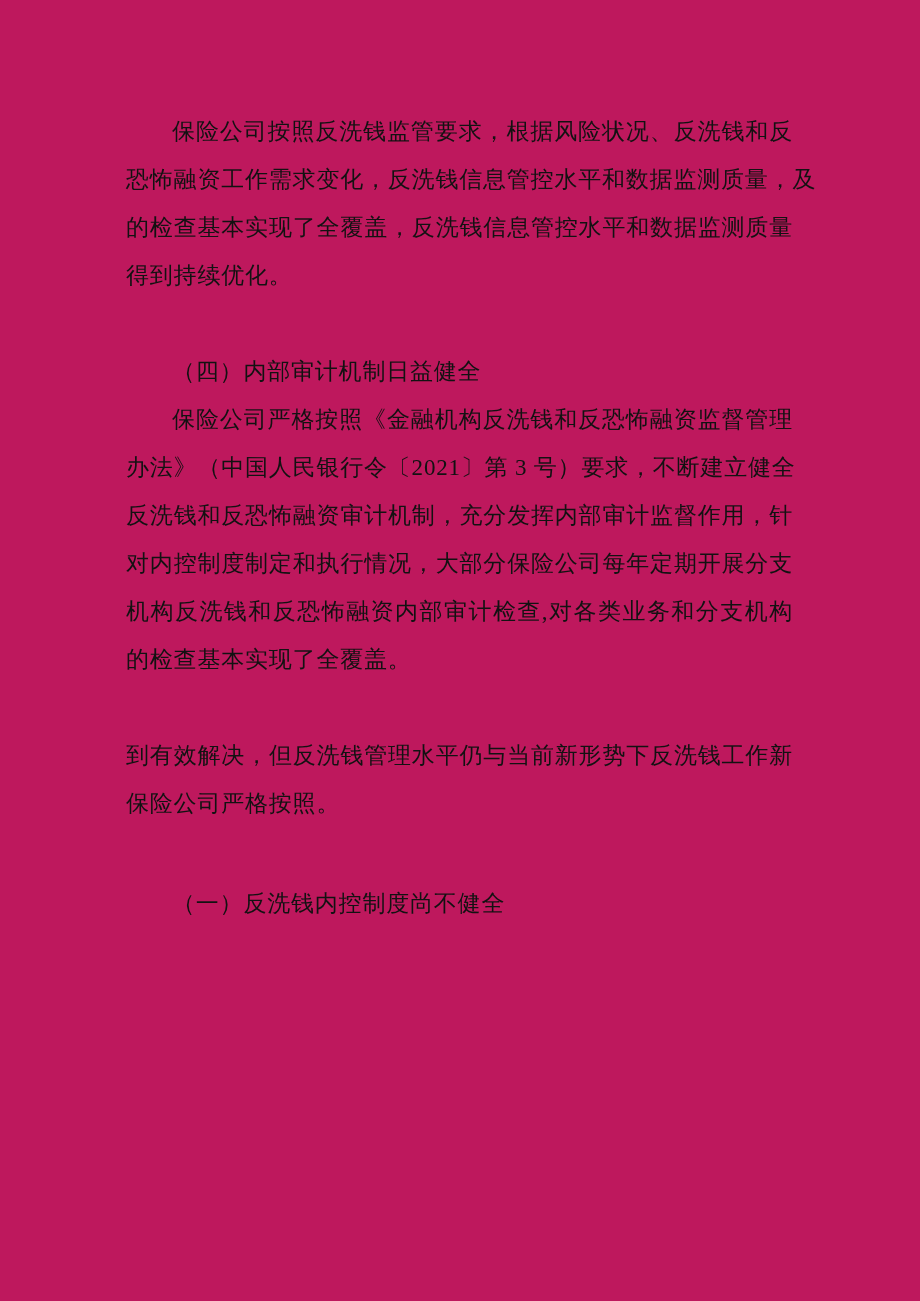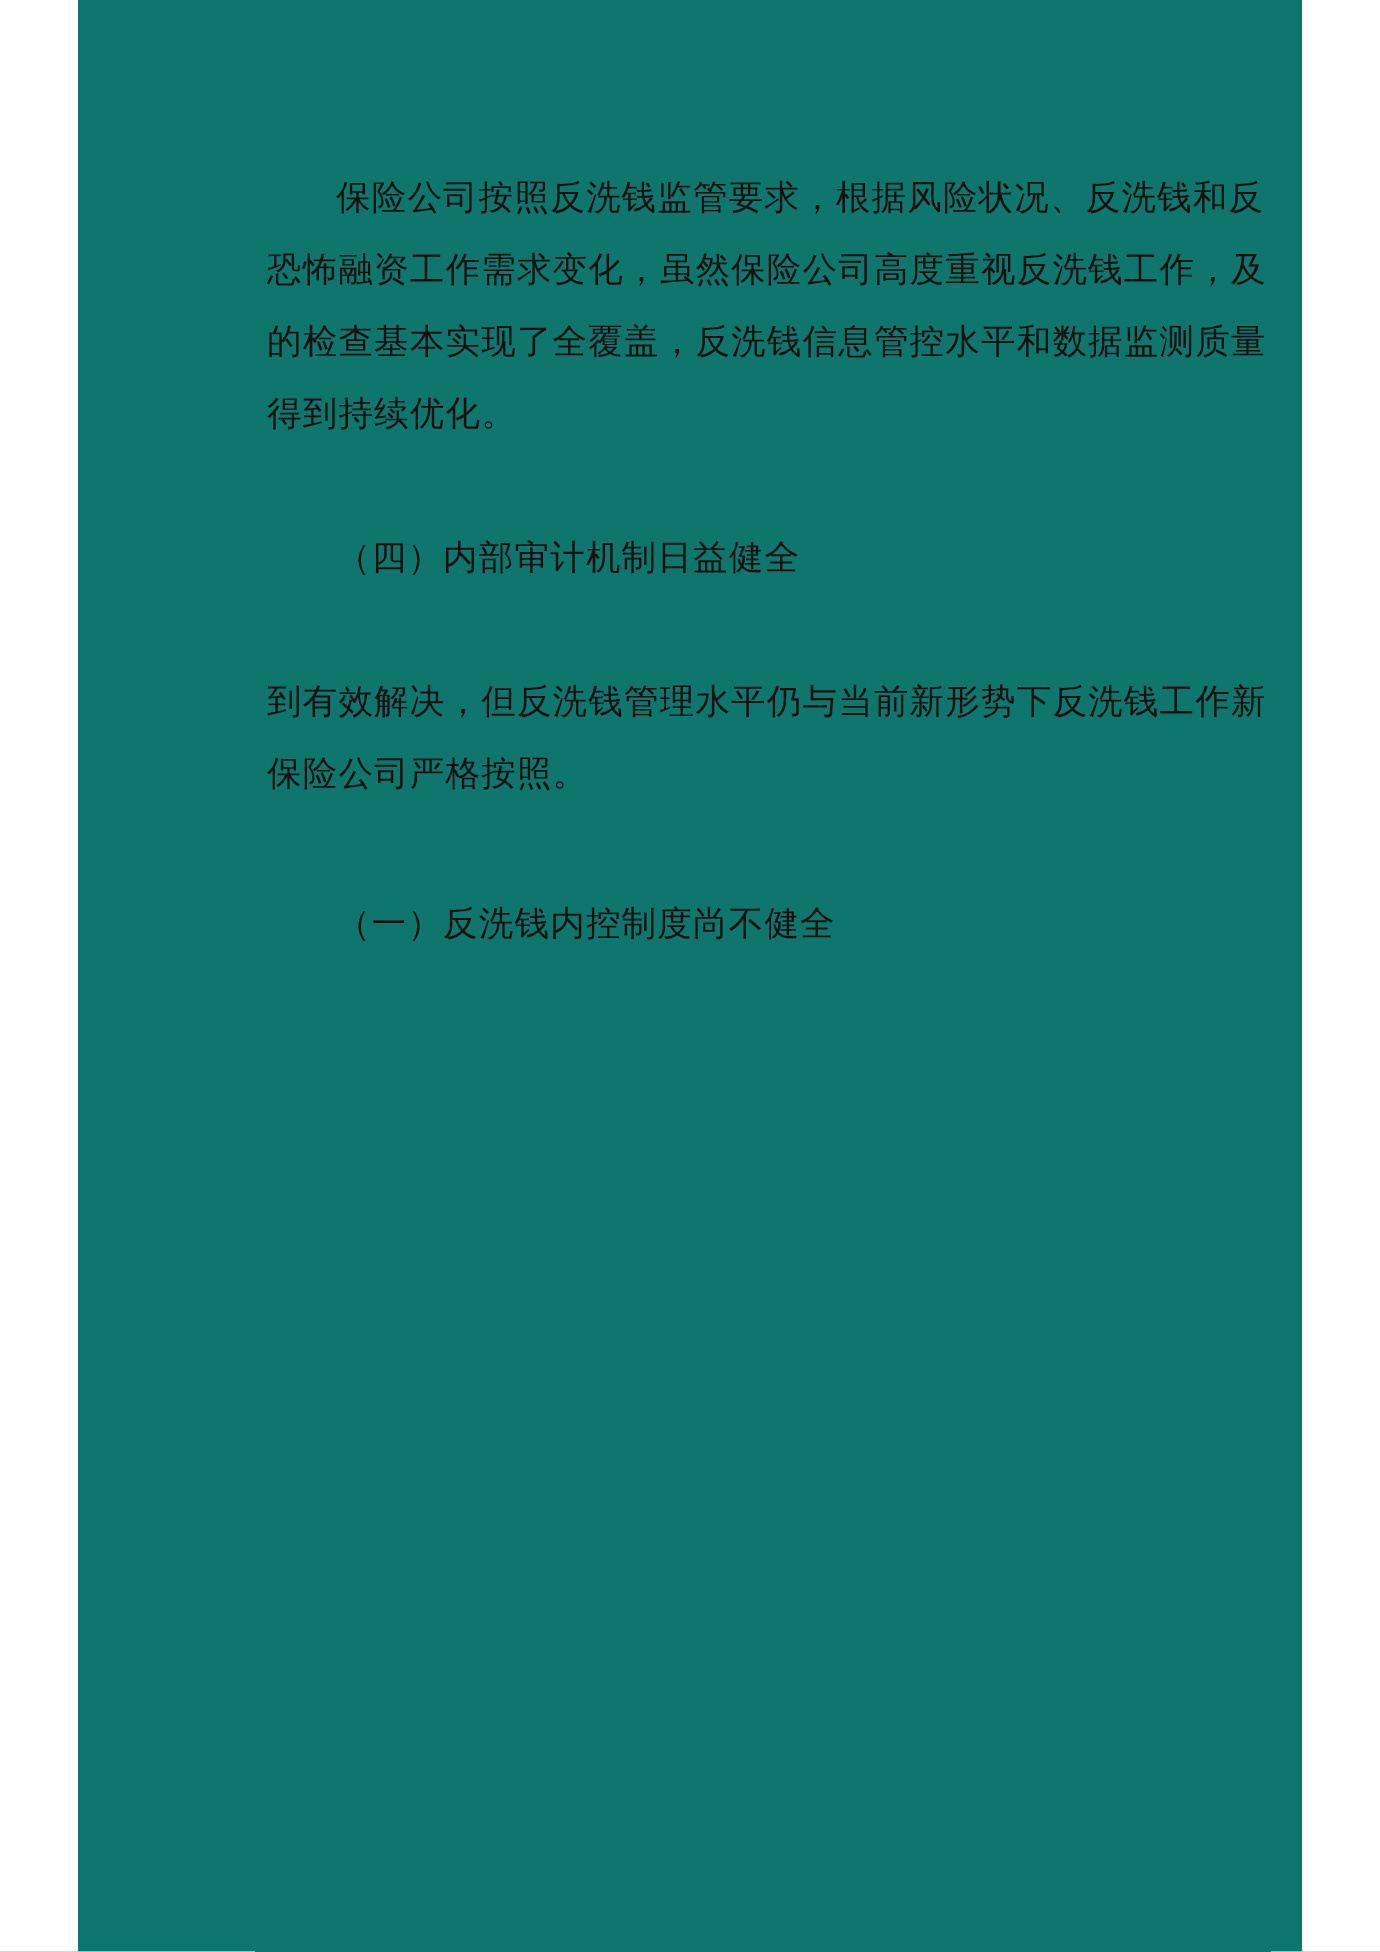--- a/index.html
+++ b/index.html
@@ -2,25 +2,25 @@
 <html><head>
 <meta charset="utf-8">
 <style>
   html, body {
     margin: 0;
     padding: 0;
     background: #ffffff;
   }
   .page {
     position: relative;
-    width: 816px;
+    width: 920px;
     height: 1301px;
     box-sizing: border-box;
     margin: 0 auto;
-    background: #0f766e;
+    background: #be185d;
     padding: 108px 127px 0 126px;
     overflow: hidden;
     font-family: "Liberation Serif", "DejaVu Serif", serif;
     font-size: 23px;
     line-height: 48px;
     letter-spacing: 0.8px;
     color: #121212;
   }
   .block { margin: 0; }
   .gap-before { margin-top: 48px; }
@@ -44,27 +44,35 @@
     text-indent: 2em;
   }
 </style>
 </head>
 <body>
 
 <div class="page">
 
   <div class="block">
     <div class="ln indent">保险公司按照反洗钱监管要求，根据风险状况、反洗钱和反</div>
-    <div class="ln">恐怖融资工作需求变化，虽然保险公司高度重视反洗钱工作，及</div>
+    <div class="ln">恐怖融资工作需求变化，反洗钱信息管控水平和数据监测质量，及</div>
     <div class="ln">的检查基本实现了全覆盖，反洗钱信息管控水平和数据监测质量</div>
     <div class="ln-last">得到持续优化。</div>
   </div>
 
   <div class="block gap-before heading">（四）内部审计机制日益健全</div>
 
+  <div class="block">
+    <div class="ln indent">保险公司严格按照《金融机构反洗钱和反恐怖融资监督管理</div>
+    <div class="ln">办法》（中国人民银行令〔2021〕第 3 号）要求，不断建立健全</div>
+    <div class="ln">反洗钱和反恐怖融资审计机制，充分发挥内部审计监督作用，针</div>
+    <div class="ln">对内控制度制定和执行情况，大部分保险公司每年定期开展分支</div>
+    <div class="ln">机构反洗钱和反恐怖融资内部审计检查,对各类业务和分支机构</div>
+    <div class="ln-last">的检查基本实现了全覆盖。</div>
+  </div>
 
 
   <div class="block gap-before">
     <div class="ln">到有效解决，但反洗钱管理水平仍与当前新形势下反洗钱工作新</div>
     <div class="ln-last">保险公司严格按照。</div>
   </div>
 
   <div class="block gap-before-lg heading">（一）反洗钱内控制度尚不健全</div>
 
 </div>

